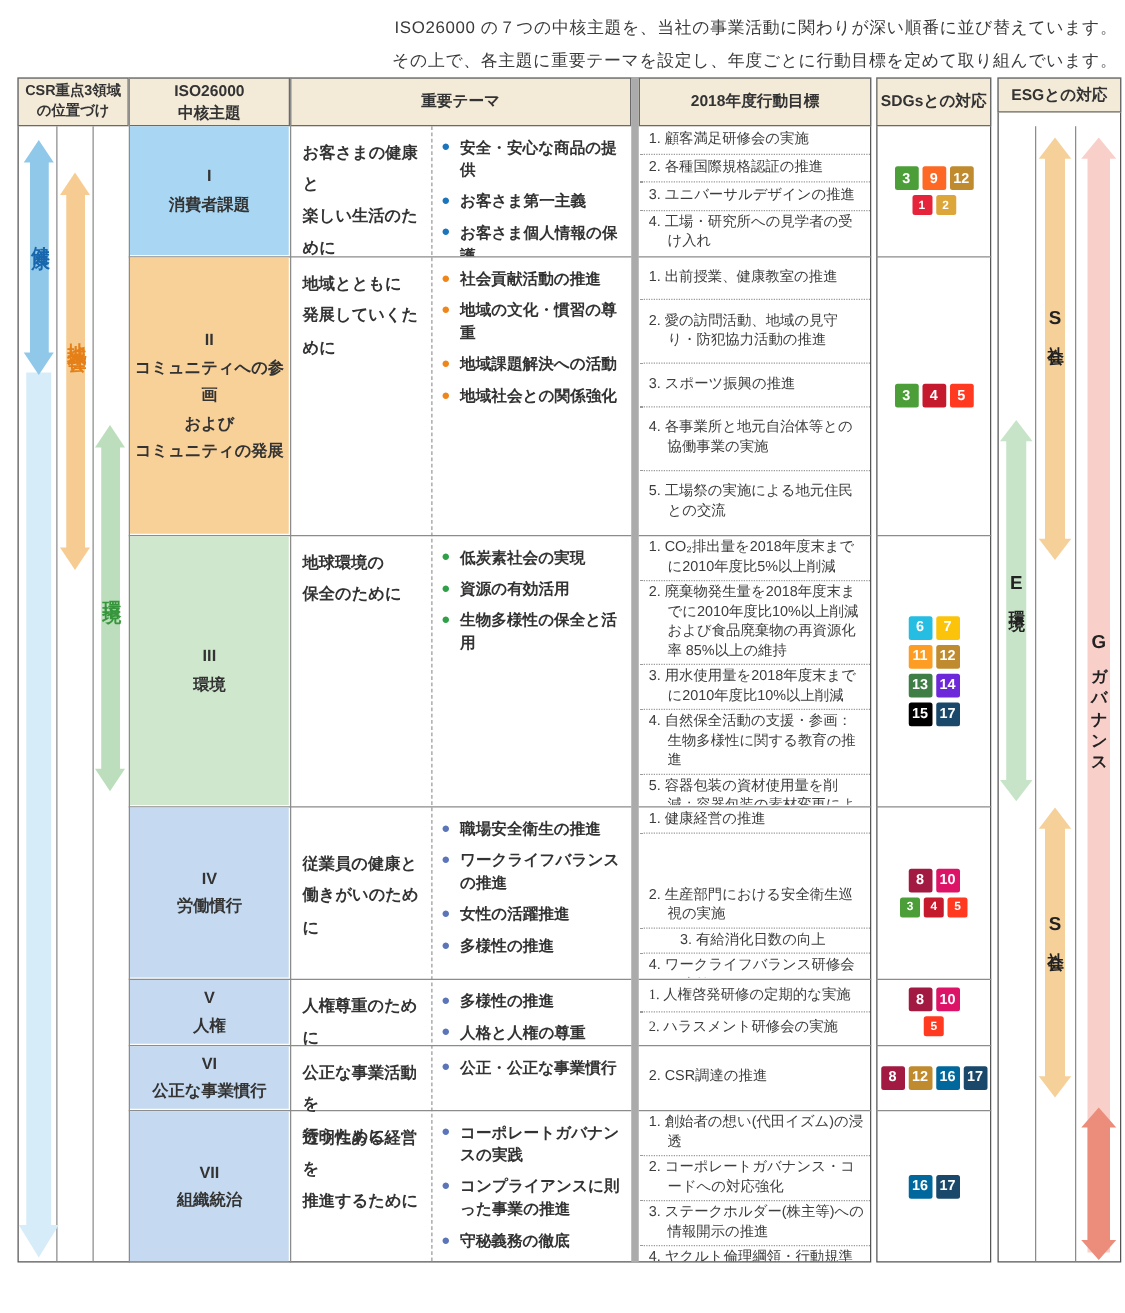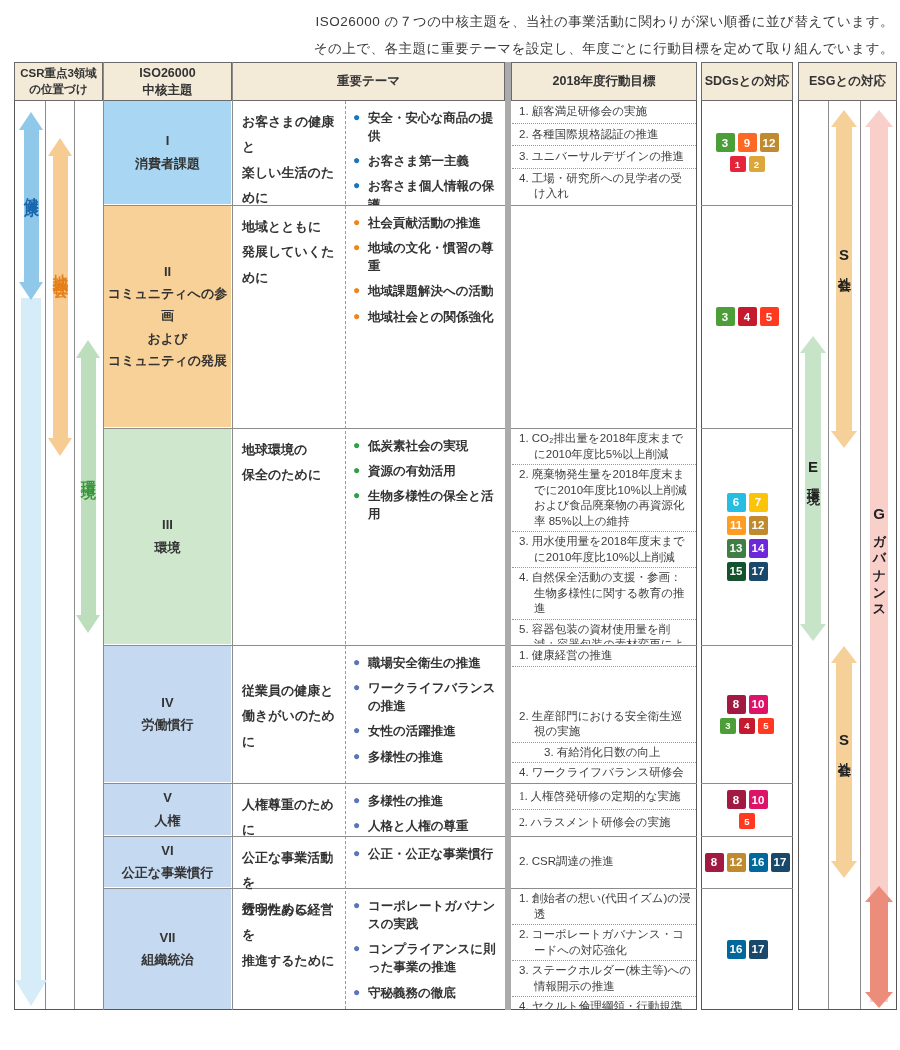--- a/index.html
+++ b/index.html
@@ -48,21 +48,21 @@
   <div class="abs box" style="left:798px;top:62px;width:99px;height:948px"></div>
   <div class="graybar" style="left:505px;top:62px;width:6px;height:948px"></div>
 
   <div class="abs hdr" style="left:14px;top:62px;width:89px;height:39px;font-size:11.5px">CSR重点3領域
 の位置づけ</div>
   <div class="abs hdr" style="left:103px;top:62px;width:129px;height:39px">ISO26000
 中核主題</div>
   <div class="abs hdr" style="left:232px;top:62px;width:273px;height:39px">重要テーマ</div>
   <div class="abs hdr" style="left:511px;top:62px;width:186px;height:39px">2018年度行動目標</div>
   <div class="abs hdr" style="left:701px;top:62px;width:92px;height:39px">SDGsとの対応</div>
-  <div class="abs hdr" style="left:798px;top:62px;width:99px;height:39px">ESGとの対応</div>
+  <div class="abs hdr" style="left:798px;top:62px;width:99px;height:28px">ESGとの対応</div>
 <div class="vline" style="left: 103px; top: 62px; height: 948px;"></div>
     <div class="vline" style="left: 232px; top: 62px; height: 948px;"></div>
     <div class="dashline" style="left: 345px; top: 101px; height: 908px;"></div>
     <div class="vline" style="left: 45px; top: 101px; height: 908px;"></div>
     <div class="vline" style="left: 74px; top: 101px; height: 908px;"></div>
     <div class="vline" style="left: 828px; top: 101px; height: 908px;"></div>
     <div class="vline" style="left: 860px; top: 101px; height: 908px;"></div>
     <div class="hline" style="left: 103px; top: 205px; width: 402px;"></div>
     <div class="hline" style="left: 511px; top: 205px; width: 186px;"></div>
     <div class="hline" style="left: 701px; top: 205px; width: 92px;"></div>
@@ -145,20 +145,37 @@
       </div>
       <div class="bullet">
         <div class="dot" style="color: rgb(240, 133, 25);">●</div>
         <div class="bt">地域課題解決への活動</div>
       </div>
       <div class="bullet">
         <div class="dot" style="color: rgb(240, 133, 25);">●</div>
         <div class="bt">地域社会との関係強化</div>
       </div>
     </div>
+    <div class="abs goals" style="left: 512px; top: 206px; width: 184px; height: 221px;">
+      <div class="goal" style="flex-grow: 1.7;">
+        <span>1. 出前授業、健康教室の推進</span>
+      </div>
+      <div class="goal" style="flex-grow: 2.7;">
+        <span>2. 愛の訪問活動、地域の見守り・防犯協力活動の推進</span>
+      </div>
+      <div class="goal" style="flex-grow: 1.7;">
+        <span>3. スポーツ振興の推進</span>
+      </div>
+      <div class="goal" style="flex-grow: 2.7;">
+        <span>4. 各事業所と地元自治体等との協働事業の実施</span>
+      </div>
+      <div class="goal" style="flex-grow: 2.7;">
+        <span>5. 工場祭の実施による地元住民との交流</span>
+      </div>
+    </div>
     <div class="abs sdg-cell" style="left: 702px; top: 206px; width: 90px; height: 221px;">
       <div class="sdg-line">
         <div class="sdg-tile" style="background: rgb(76, 159, 56);">3</div>
         <div class="sdg-tile" style="background: rgb(197, 25, 45);">4</div>
         <div class="sdg-tile" style="background: rgb(255, 58, 33);">5</div>
       </div>
     </div>
     <div class="abs iso-cell" style="left: 104px; top: 429px; width: 127px; height: 215px; background: rgb(207, 231, 205);">
       <div>III</div>
       <div class="nm">環境</div>
@@ -203,21 +220,21 @@
       </div>
       <div class="sdg-line">
         <div class="sdg-tile" style="background: rgb(253, 157, 36);">11</div>
         <div class="sdg-tile" style="background: rgb(191, 139, 46);">12</div>
       </div>
       <div class="sdg-line">
         <div class="sdg-tile" style="background: rgb(63, 126, 68);">13</div>
         <div class="sdg-tile" style="background: #6d28d9;">14</div>
       </div>
       <div class="sdg-line">
-        <div class="sdg-tile" style="background: #14532d;">15</div>
+        <div class="sdg-tile" style="background: #000000;">15</div>
         <div class="sdg-tile" style="background: rgb(25, 72, 106);">17</div>
       </div>
     </div>
     <div class="abs iso-cell" style="left: 104px; top: 646px; width: 127px; height: 136px; background: rgb(197, 218, 241);">
       <div>IV</div>
       <div class="nm">労働慣行</div>
     </div>
     <div class="abs theme-title" style="left: 233px; top: 645px; width: 111px; height: 138px; margin-top: 24px;">従業員の健康と
 働きがいのために</div>
     <div class="abs bullets" style="left: 346px; top: 645px; width: 158px; height: 138px;">

